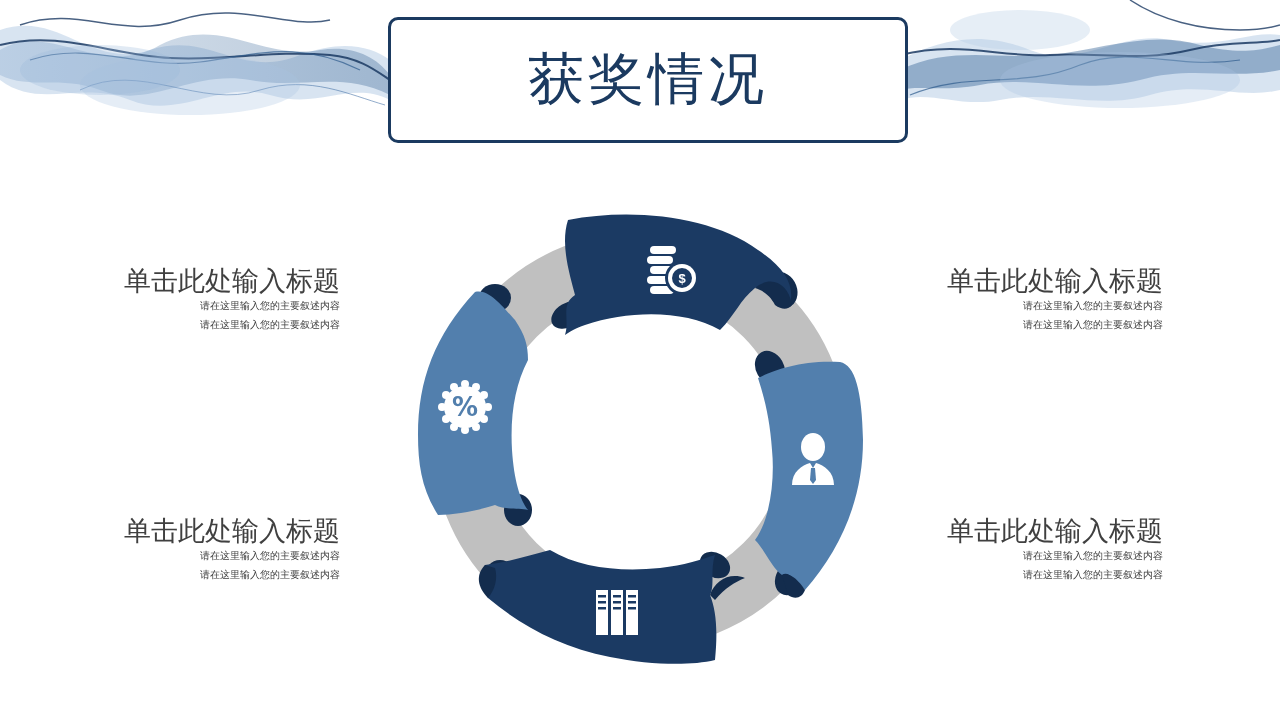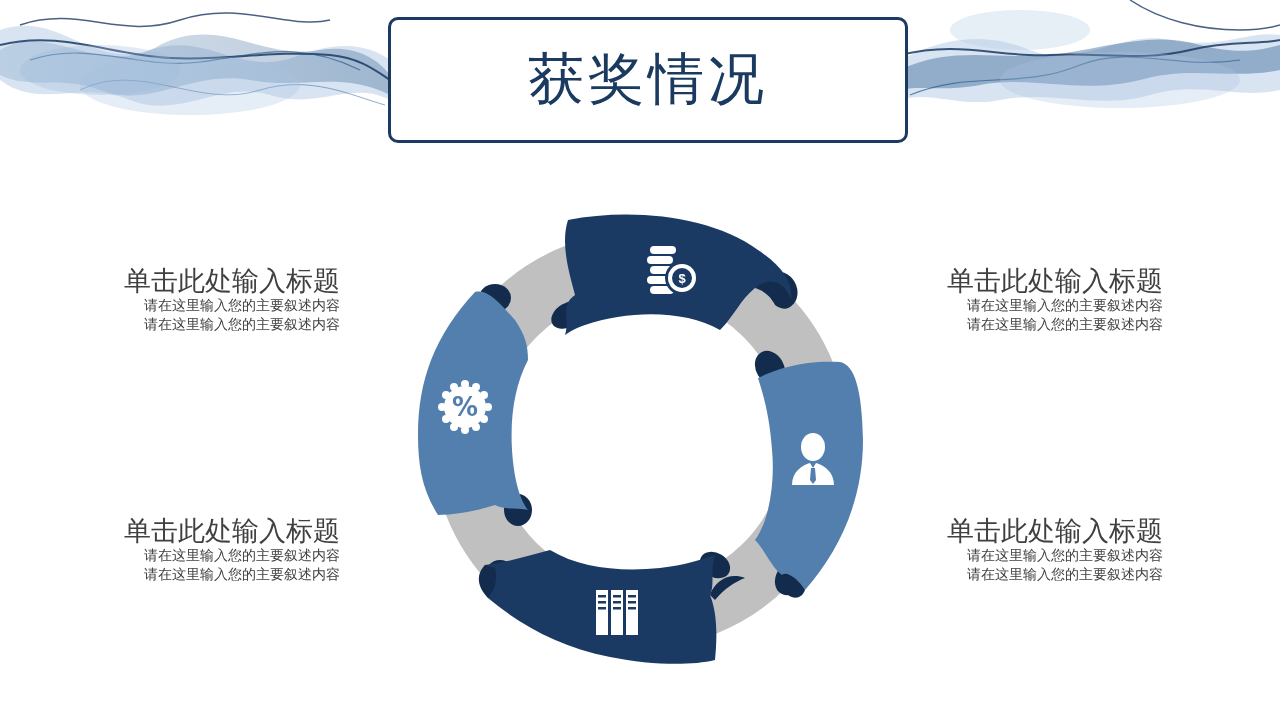--- a/index.html
+++ b/index.html
@@ -6,21 +6,21 @@
   body{width:1280px;height:720px;position:relative;background:#ffffff;overflow:hidden;font-family:"DejaVu Sans","Liberation Sans",sans-serif;}
   .wave{position:absolute;top:0;height:140px;}
   .wave-left{left:0;width:390px;}
   .wave-right{right:0;width:380px;}
   .title-box{position:absolute;left:380px;top:17px;width:520px;height:126px;border:3px solid #1b3a60;border-radius:10px;background:#fff;box-sizing:border-box;display:flex;align-items:center;justify-content:center;margin-left:8px;}
   .title-text{font-size:56px;color:#1b3a60;letter-spacing:4px;font-weight:normal;}
   .block{position:absolute;width:240px;color:#404040;}
   .block.left{text-align:right;}
   .block.right{text-align:right;}
   .block .h{font-size:27px;line-height:30px;color:#404040;}
-  .block .d{font-size:14px;line-height:19px;color:#404040;}
+  .block .d{font-size:10px;line-height:19px;color:#404040;}
   #ring{position:absolute;left:410px;top:210px;width:460px;height:460px;}
 </style>
 </head>
 <body>
 
 <svg class="wave wave-left" viewBox="0 0 390 140" preserveAspectRatio="none">
   <defs>
     <linearGradient id="wg1" x1="0" x2="1">
       <stop offset="0" stop-color="#6f97c3" stop-opacity="0.5"></stop>
       <stop offset="1" stop-color="#2c5a8c" stop-opacity="0.6"></stop>

